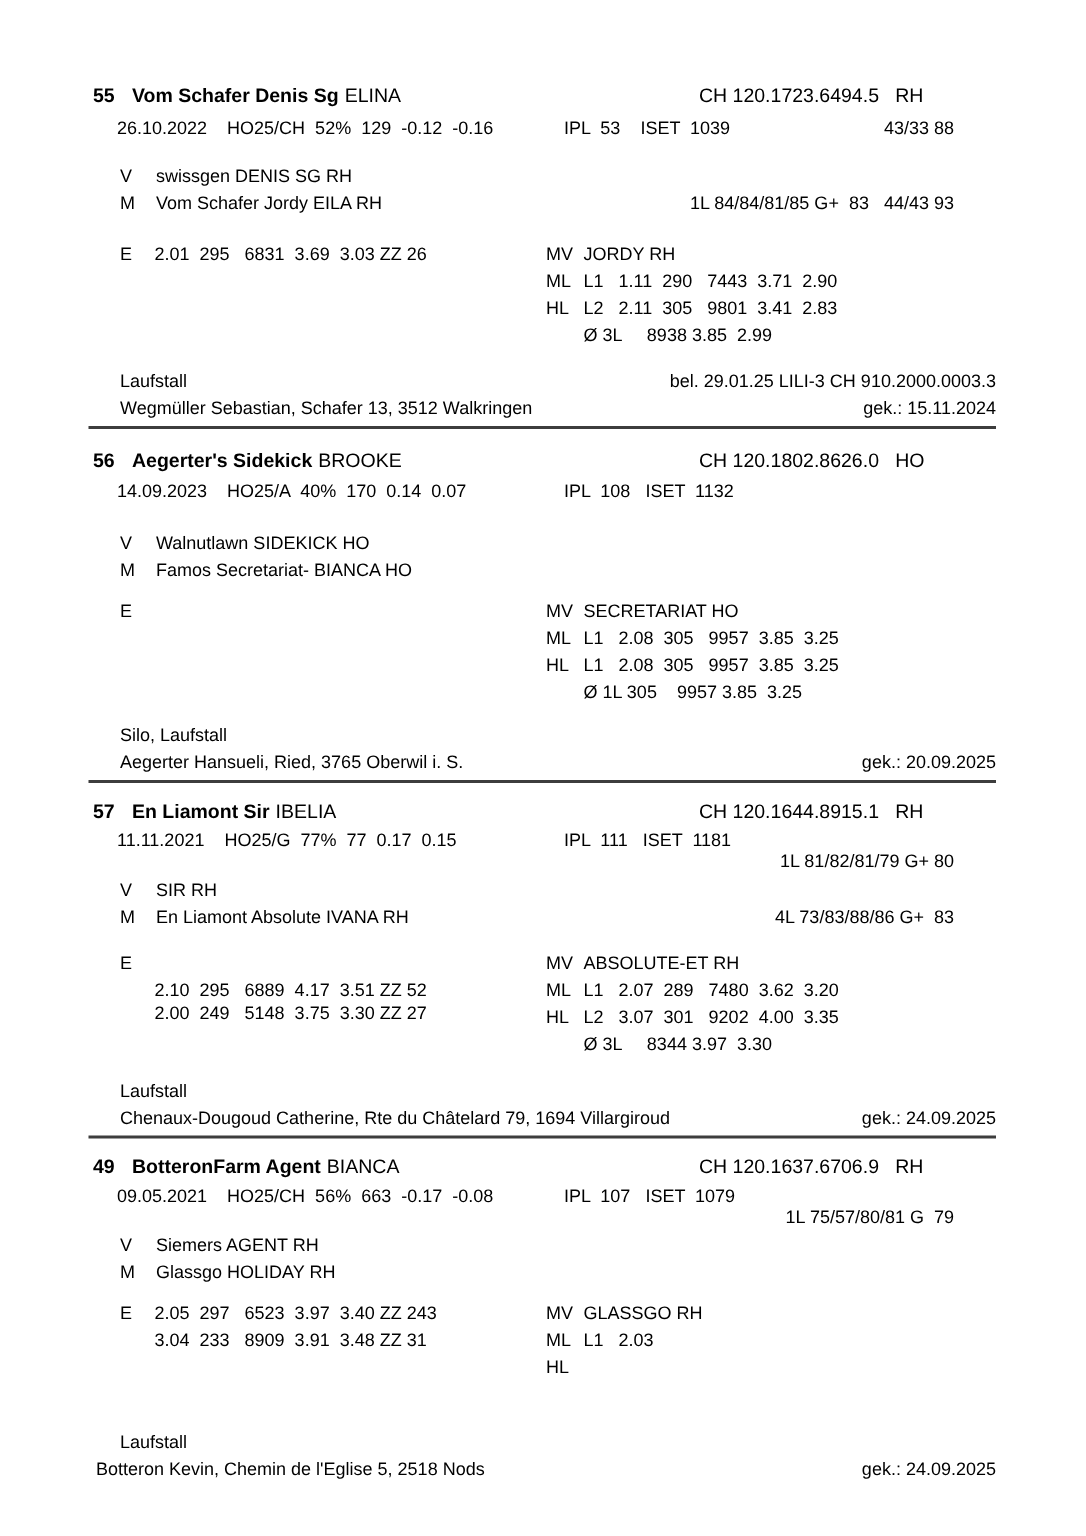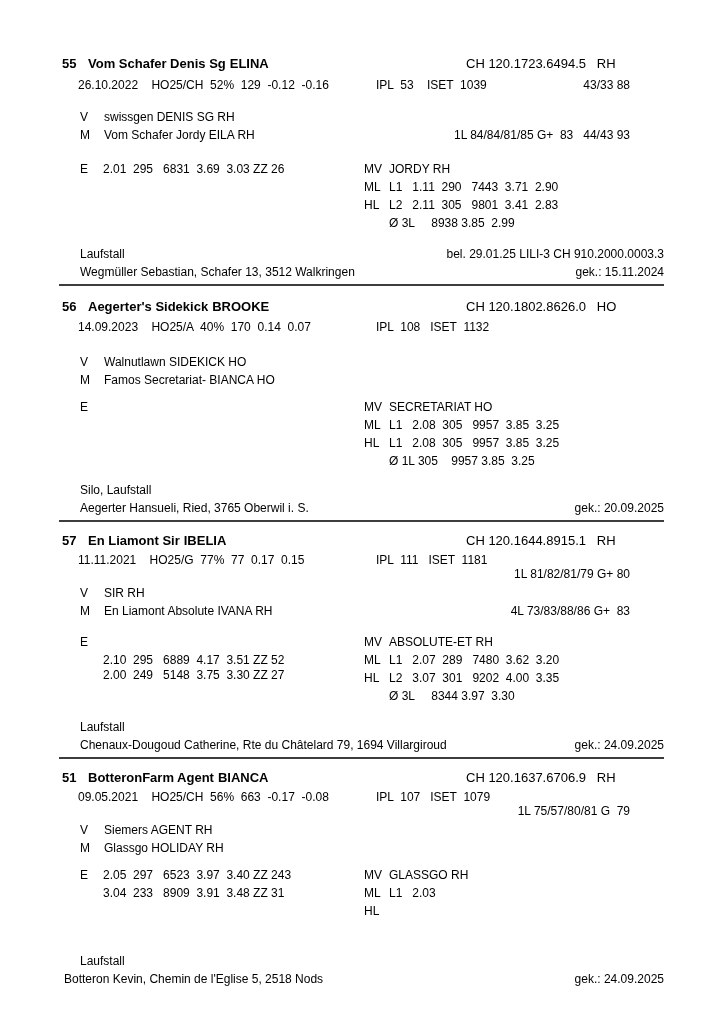--- a/index.html
+++ b/index.html
@@ -13,28 +13,28 @@
   }
   .ln {
     position:absolute;
     font-size:12px;
     line-height:14px;
     white-space:pre;
     color:#000;
   }
   .t13 { font-size:13px; line-height:15px; }
   .b   { font-weight:700; }
-  .ra  { right:94px; text-align:right; }   
+  .ra  { right:88px; text-align:right; }   
   .rf  { right:60px; text-align:right; }   
   .rule {
     position:absolute;
     left:59px; width:605px; height:2px;
     background:#3d3d3d;
   }
-  .title-name { margin-left:4px; font-weight:700; }
+  .title-name { margin-left:4px; font-weight:400; }
 </style>
 </head>
 <body>
 
 <div class="page">
 
   <section>
     <span class="ln t13 b" style="left:62px;top:56px">55</span>
     <span class="ln t13" style="left:88px;top:56px"><span class="b">Vom Schafer Denis Sg</span><span class="title-name">ELINA</span></span>
     <span class="ln t13" style="left:466px;top:56px">CH 120.1723.6494.5   RH</span>
@@ -108,21 +108,21 @@
     <span class="ln" style="left:364px;top:671px">HL</span>
     <span class="ln" style="left:389px;top:671px">L2   3.07  301   9202  4.00  3.35</span>
     <span class="ln" style="left:389px;top:689px">Ø 3L     8344 3.97  3.30</span>
     <span class="ln" style="left:80px;top:720px">Laufstall</span>
     <span class="ln" style="left:80px;top:738px">Chenaux-Dougoud Catherine, Rte du Châtelard 79, 1694 Villargiroud</span>
     <span class="ln rf" style="top:738px">gek.: 24.09.2025</span>
     <div class="rule" style="top:757px"></div>
   </section>
 
   <section>
-    <span class="ln t13 b" style="left:62px;top:770px">51</span>
+    <span class="ln t13 b" style="left:62px;top:770px">49</span>
     <span class="ln t13" style="left:88px;top:770px"><span class="b">BotteronFarm Agent</span><span class="title-name">BIANCA</span></span>
     <span class="ln t13" style="left:466px;top:770px">CH 120.1637.6706.9   RH</span>
     <span class="ln" style="left:78px;top:790px">09.05.2021    HO25/CH  56%  663  -0.17  -0.08</span>
     <span class="ln" style="left:376px;top:790px">IPL  107   ISET  1079</span>
     <span class="ln ra" style="top:804px">1L 75/57/80/81 G  79</span>
     <span class="ln" style="left:80px;top:823px">V</span>
     <span class="ln" style="left:104px;top:823px">Siemers AGENT RH</span>
     <span class="ln" style="left:80px;top:841px">M</span>
     <span class="ln" style="left:104px;top:841px">Glassgo HOLIDAY RH</span>
     <span class="ln" style="left:80px;top:868px">E</span>

